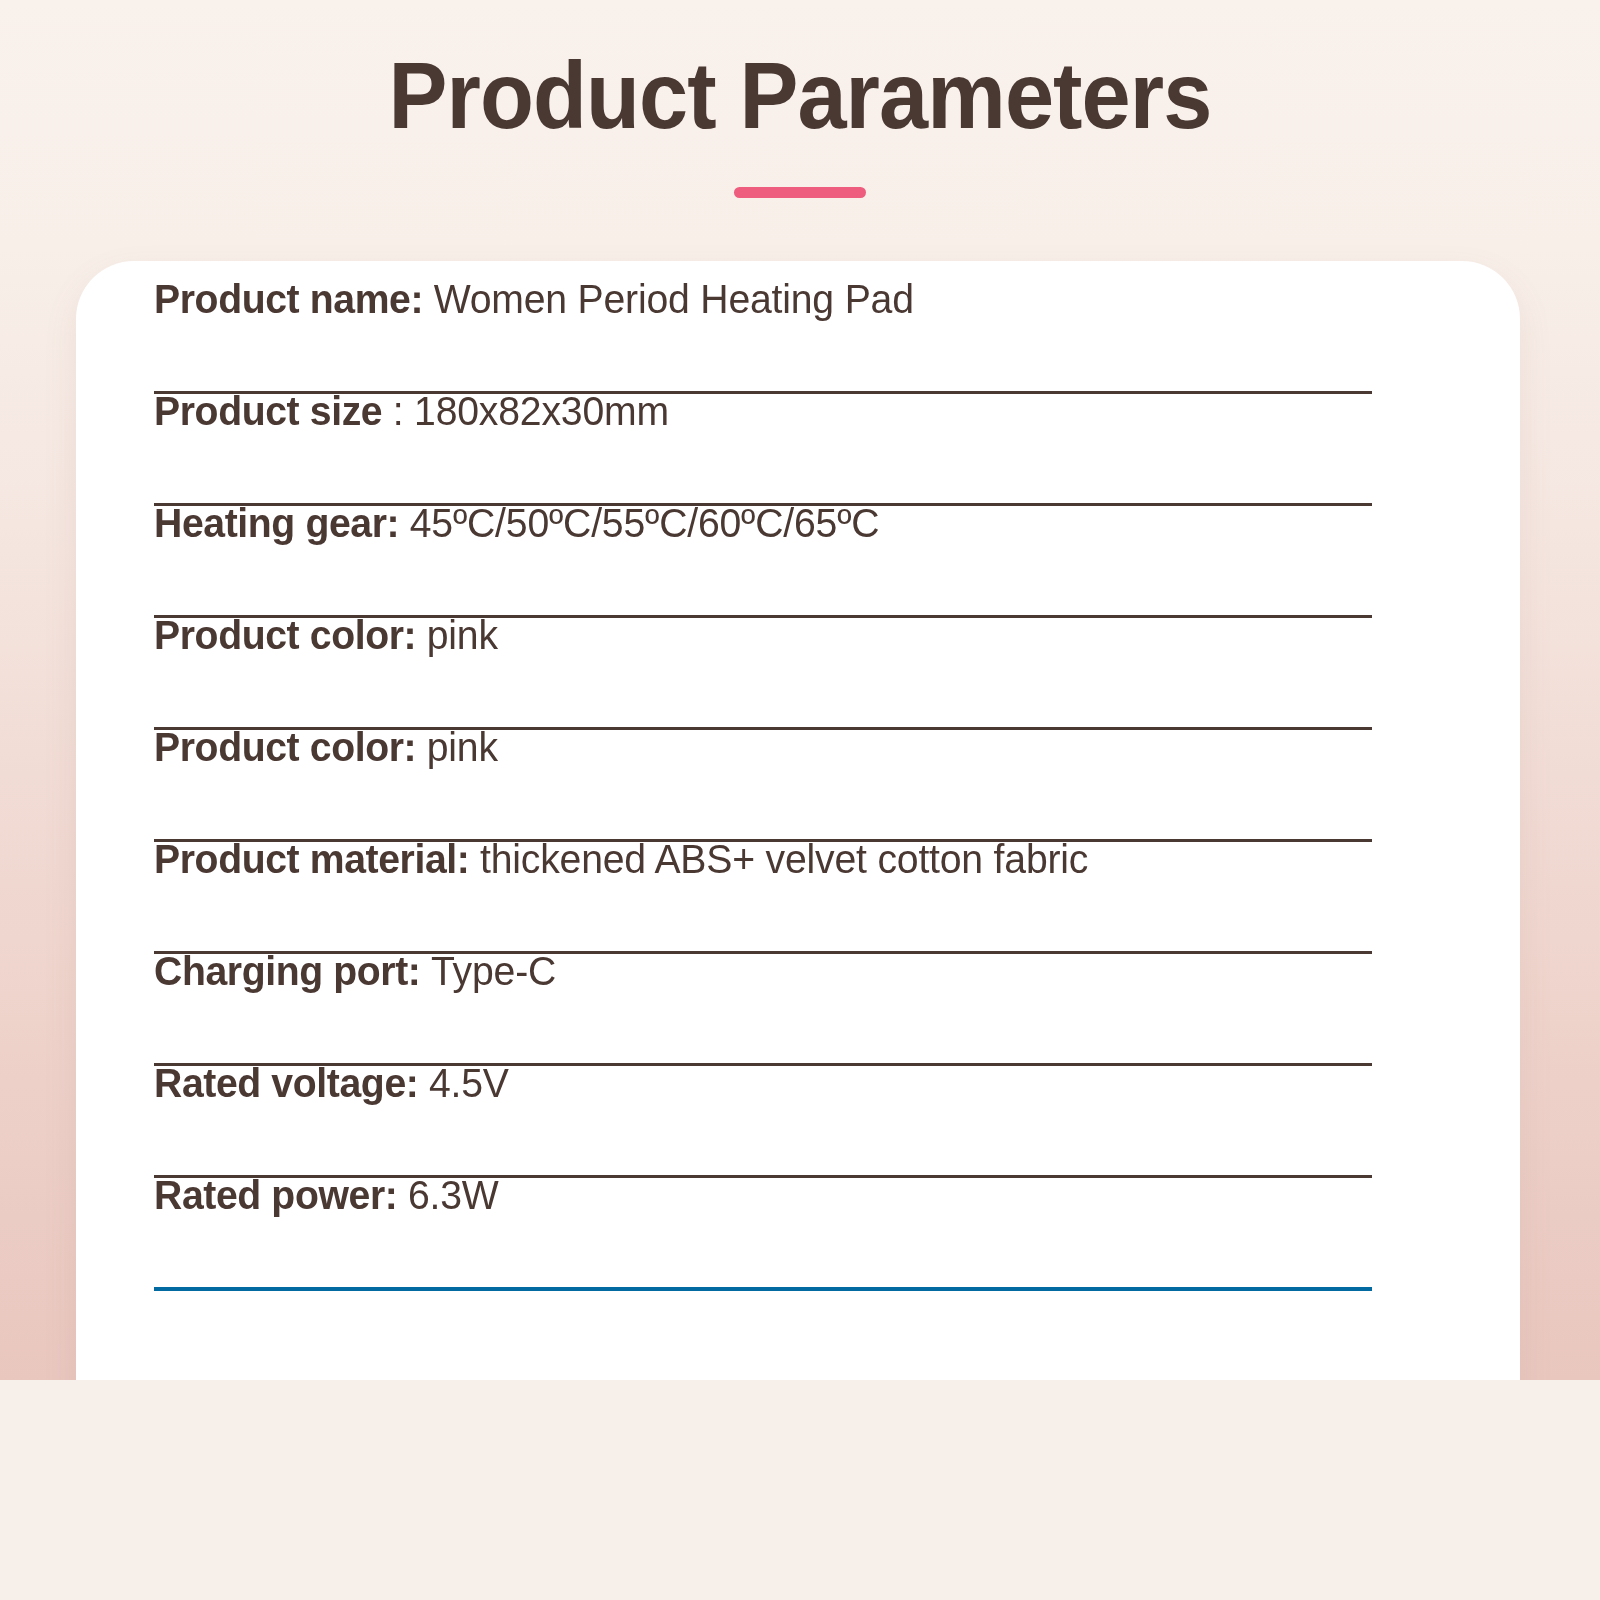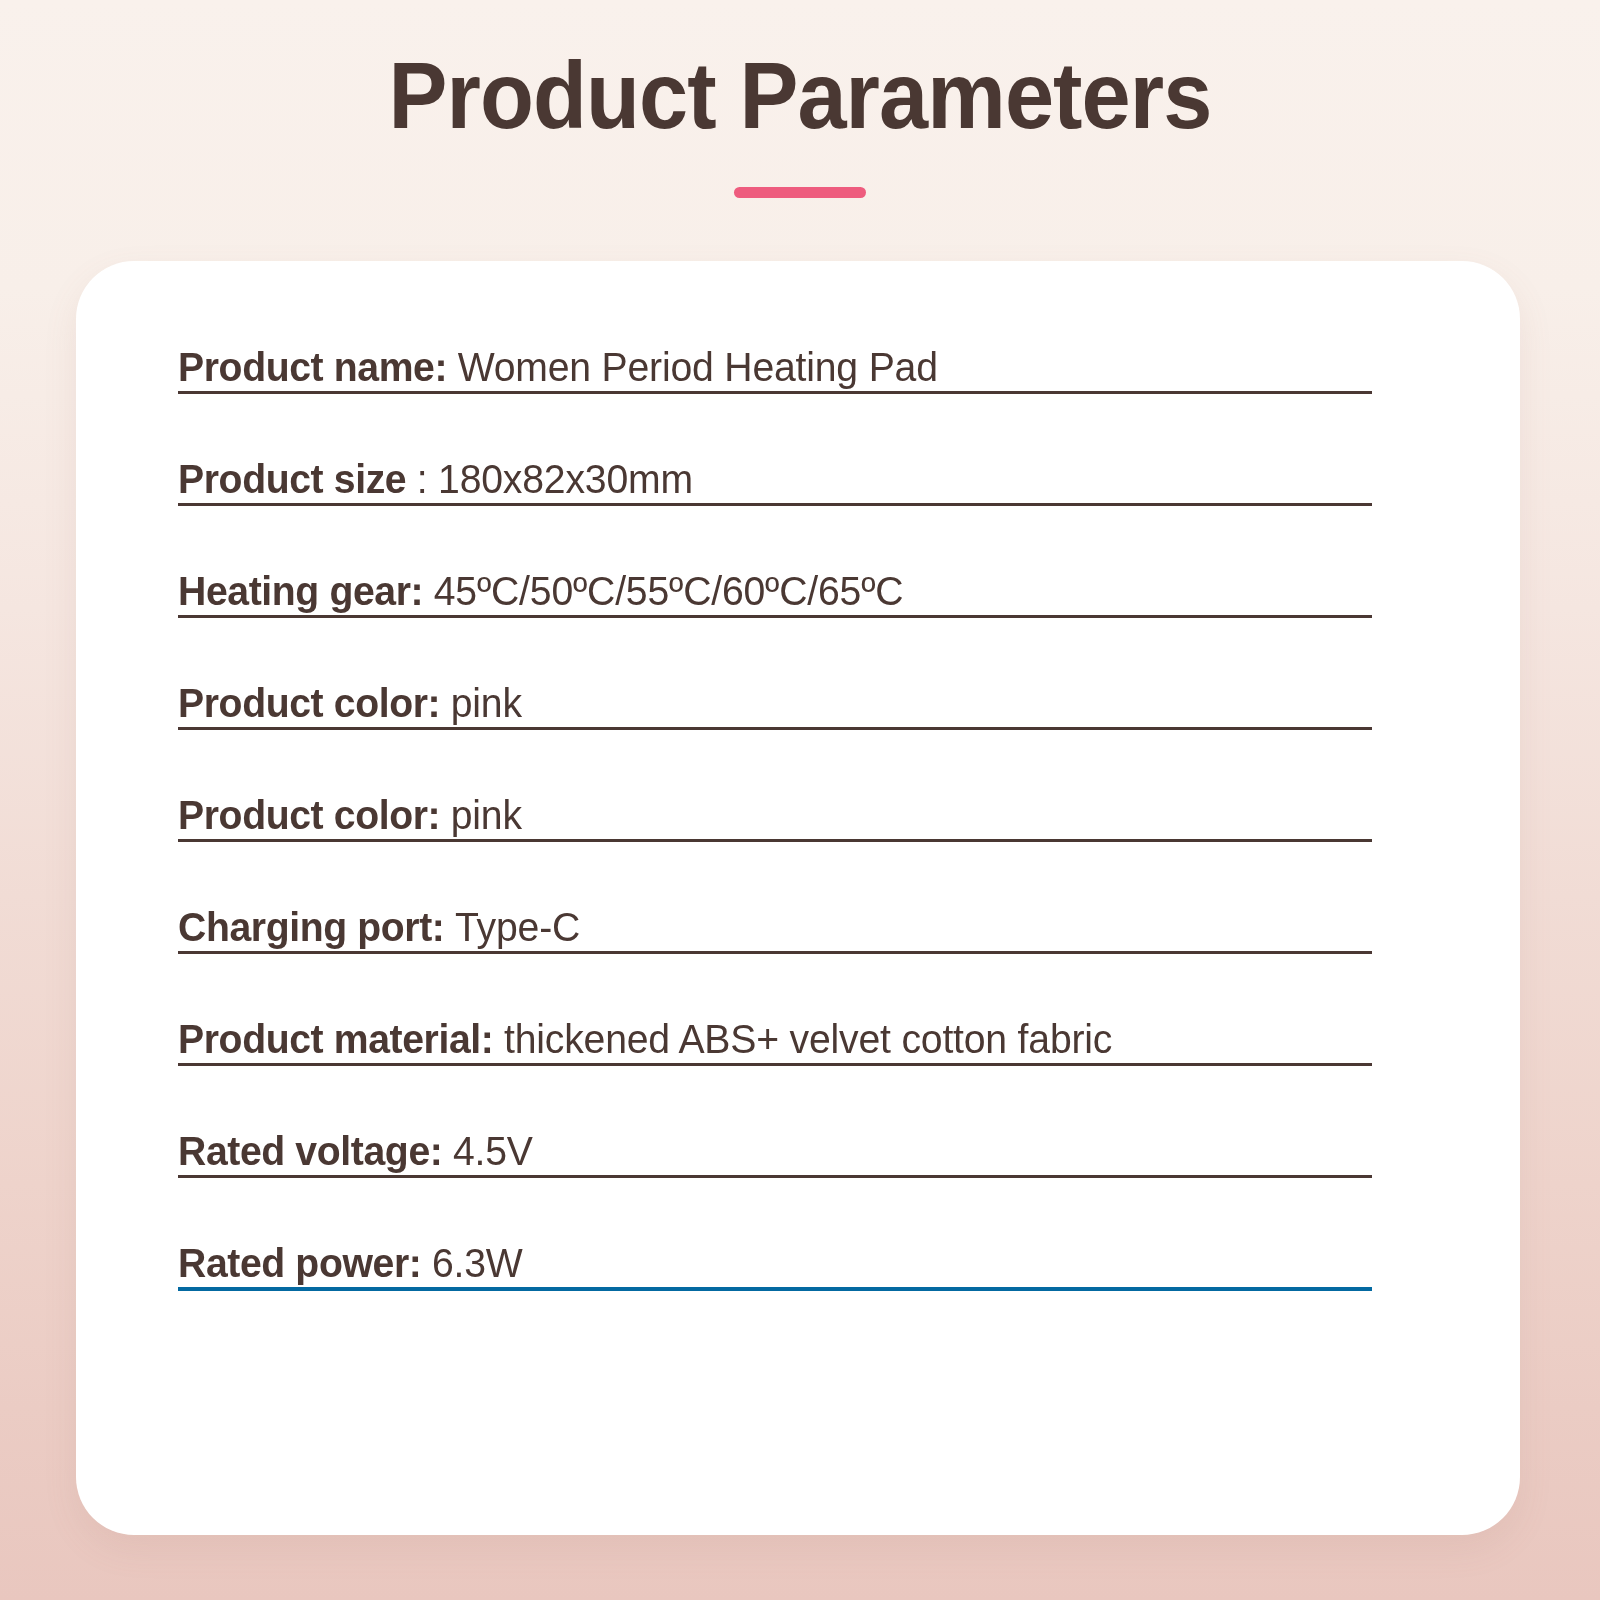--- a/index.html
+++ b/index.html
@@ -11,21 +11,21 @@
     width: 1600px;
     height: 1600px;
     overflow: hidden;
     font-family: "Liberation Sans", sans-serif;
     background: #f7efea;
   }
 
   #page {
     position: relative;
     width: 1600px;
-    height: 1600px;
+    height: 1380px;
     box-sizing: border-box;
     background: linear-gradient(180deg,
         #f9f1ec 0%,
         #f8efe9 18%,
         #f5e6e0 38%,
         #f1dcd5 56%,
         #eed3cb 74%,
         #ebccc4 88%,
         #e9c7bf 100%);
     overflow: hidden;
@@ -82,22 +82,21 @@
     left: 78px;
     top: 21px;
     width: 1218px;
   }
 
   .spec-row {
     position: relative;
     height: 109px;
     border-bottom: 3px solid #4a3833;
     display: flex;
-    align-items: flex-end;
-    margin-left: 24px;
+    align-items: flex-start;
   }
 
   .spec-row:last-child {
     border-bottom: 4px solid #0369a1;
   }
 
   .spec-line {
     position: relative;
     top: -3px;
     white-space: nowrap;
@@ -144,24 +143,24 @@
         <div class="spec-row">
           <div class="spec-line"><span class="spec-label">Heating gear:</span><span class="gap"></span><span class="spec-value">45ºC/50ºC/55ºC/60ºC/65ºC</span></div>
         </div>
         <div class="spec-row">
           <div class="spec-line"><span class="spec-label">Product color:</span><span class="gap"></span><span class="spec-value">pink</span></div>
         </div>
         <div class="spec-row">
           <div class="spec-line"><span class="spec-label">Product color:</span><span class="gap"></span><span class="spec-value">pink</span></div>
         </div>
         <div class="spec-row">
-          <div class="spec-line"><span class="spec-label">Charging port:</span><span class="gap"></span><span class="spec-value">Type-C</span></div>
+          <div class="spec-line"><span class="spec-label">Product material:</span><span class="gap"></span><span class="spec-value">thickened ABS+ velvet cotton fabric</span></div>
         </div>
         <div class="spec-row">
-          <div class="spec-line"><span class="spec-label">Product material:</span><span class="gap"></span><span class="spec-value">thickened ABS+ velvet cotton fabric</span></div>
+          <div class="spec-line"><span class="spec-label">Charging port:</span><span class="gap"></span><span class="spec-value">Type-C</span></div>
         </div>
         <div class="spec-row">
           <div class="spec-line"><span class="spec-label">Rated voltage:</span><span class="gap"></span><span class="spec-value">4.5V</span></div>
         </div>
         <div class="spec-row">
           <div class="spec-line"><span class="spec-label">Rated power:</span><span class="gap"></span><span class="spec-value">6.3W</span></div>
         </div>
       </div>
   </div>
 

